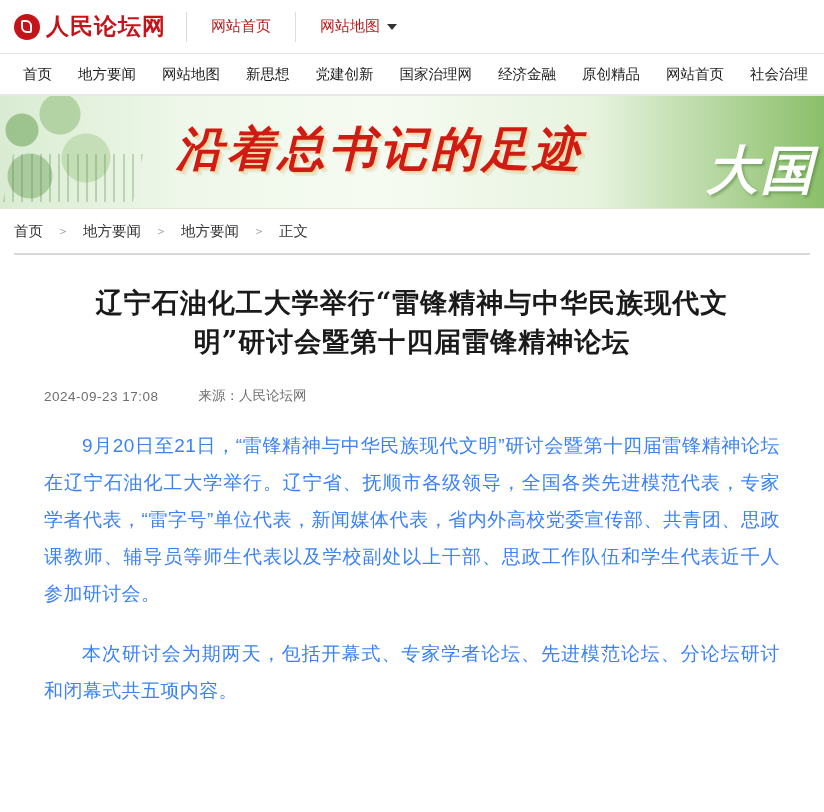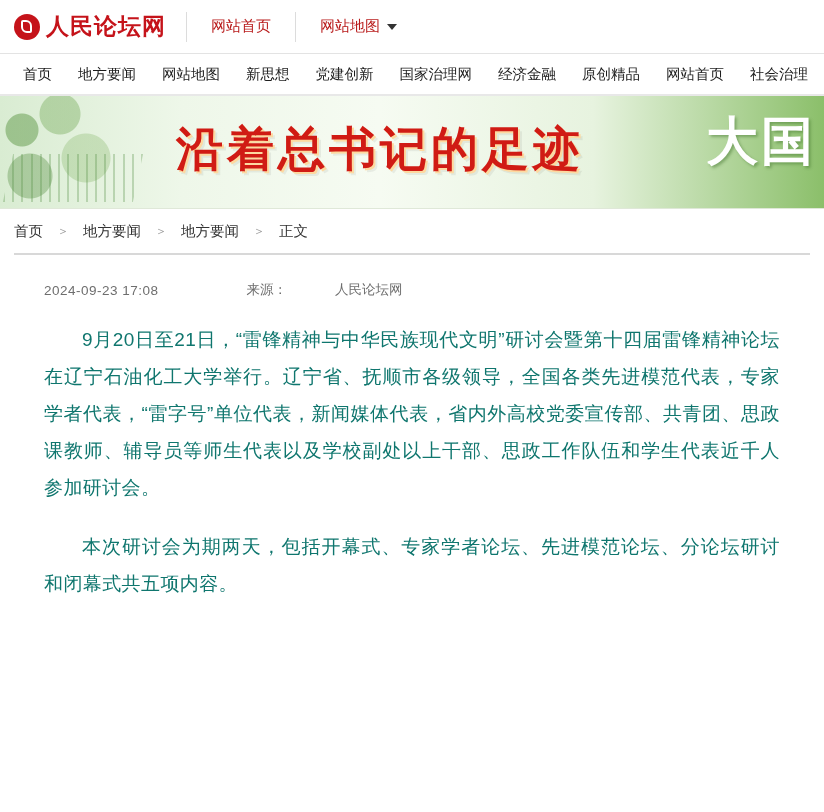--- a/index.html
+++ b/index.html
@@ -103,20 +103,21 @@
     background: #cfcfcf;
   }
 
   
   .banner {
     height: 112px;
     position: relative;
     overflow: hidden;
     background: linear-gradient(90deg, #d9ecd2 0%, #eef7e9 22%, #f6fbf2 46%, #e7f3df 72%, #8bbf6a 100%);
     border-bottom: 1px solid #dfe8d8;
+    font-style: italic;
   }
   .banner-leaf {
     position: absolute;
     left: 0;
     top: 0;
     width: 168px;
     height: 112px;
     background:
       radial-gradient(circle at 22px 34px, rgba(106,160,84,.55) 0 16px, transparent 17px),
       radial-gradient(circle at 60px 18px, rgba(126,176,100,.45) 0 20px, transparent 21px),
@@ -141,21 +142,21 @@
     font-weight: bold;
     font-size: 47px;
     letter-spacing: 4px;
     color: #d01b14;
     text-shadow: 2px 2px 0 #fdd9a0, 4px 4px 0 rgba(0,0,0,.06);
     white-space: nowrap;
   }
   .banner-side {
     position: absolute;
     right: 8px;
-    top: 11px;
+    top: 40px;
     font-family: "DejaVu Serif", serif;
     font-weight: bold;
     font-size: 52px;
     letter-spacing: 3px;
     color: #ffffff;
     text-shadow: 2px 2px 3px rgba(60,110,40,.45);
     white-space: nowrap;
   }
 
   
@@ -195,28 +196,27 @@
     margin: 28px 16px 0 16px;
     letter-spacing: 1px;
   }
   .meta {
     display: flex;
     align-items: center;
     font-size: 13.5px;
     color: #6e6e6e;
     margin: 26px 0 0 -10px;
     padding-left: 10px;
-    gap: 48px;
   }
   .meta-date { letter-spacing: .5px; }
   .meta-source { margin-left: 40px; }
   .body-text {
     font-size: 19px;
     line-height: 1.95;
-    color: #0f766e;
+    color: #3b82f6;
     margin-top: 22px;
     text-align: justify;
     text-indent: 2em;
     letter-spacing: .4px;
   }
 </style>
 </head>
 <body>
 
 <div class="topbar">
@@ -265,20 +265,21 @@
   <span class="crumb-sep">＞</span>
   <span class="crumb">地方要闻</span>
   <span class="crumb-sep">＞</span>
   <span class="crumb">地方要闻</span>
   <span class="crumb-sep">＞</span>
   <span class="crumb current">正文</span>
 </div>
 <div class="rule"></div>
 
 <div class="article">
+  <h1 class="headline">辽宁石油化工大学举行“雷锋精神与中华民族现代文明”研讨会暨第十四届雷锋精神论坛</h1>
 
   <div class="meta">
     <span class="meta-date">2024-09-23 17:08</span>
     <span class="meta-source">来源：</span>
     <span>人民论坛网</span>
   </div>
 
   <p class="body-text">9月20日至21日，“雷锋精神与中华民族现代文明”研讨会暨第十四届雷锋精神论坛在辽宁石油化工大学举行。辽宁省、抚顺市各级领导，全国各类先进模范代表，专家学者代表，“雷字号”单位代表，新闻媒体代表，省内外高校党委宣传部、共青团、思政课教师、辅导员等师生代表以及学校副处以上干部、思政工作队伍和学生代表近千人参加研讨会。</p>
   <p class="body-text">本次研讨会为期两天，包括开幕式、专家学者论坛、先进模范论坛、分论坛研讨和闭幕式共五项内容。</p>
 </div>

